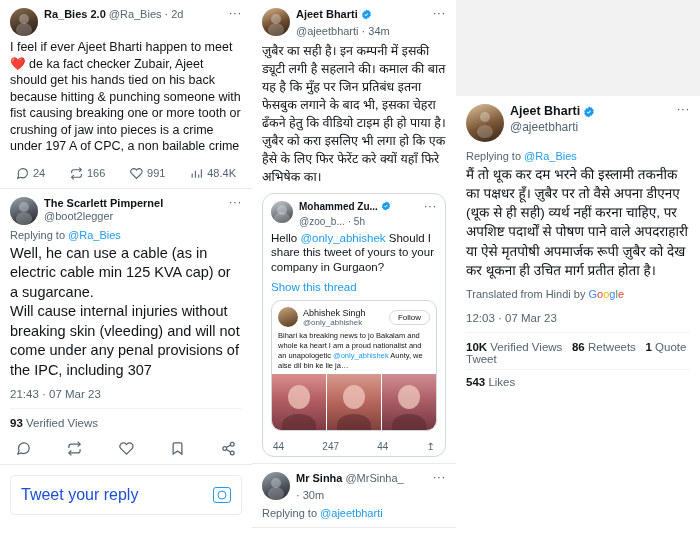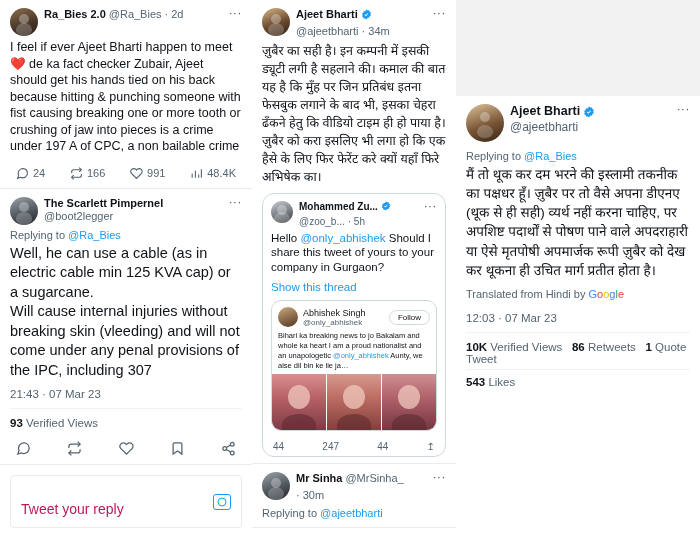--- a/index.html
+++ b/index.html
@@ -170,21 +170,21 @@
   
   .composer {
     display: flex;
     align-items: center;
     gap: 8px;
     padding: 10px;
     border: 1px solid #e6ecf0;
     border-radius: 4px;
     margin: 10px;
   }
-  .composer .ph { flex: 1; font-size: 14px; color: #be185d; margin-top: 15px; }
+  .composer .ph { flex: 1; font-size: 16px; color: #1d4ed8; }
   .cam {
     width: 18px; height: 16px;
     border: 1.6px solid #1d9bf0;
     border-radius: 3px;
     position: relative;
   }
   .cam::after {
     content: "";
     position: absolute; left: 50%; top: 50%;
     transform: translate(-50%,-50%);

